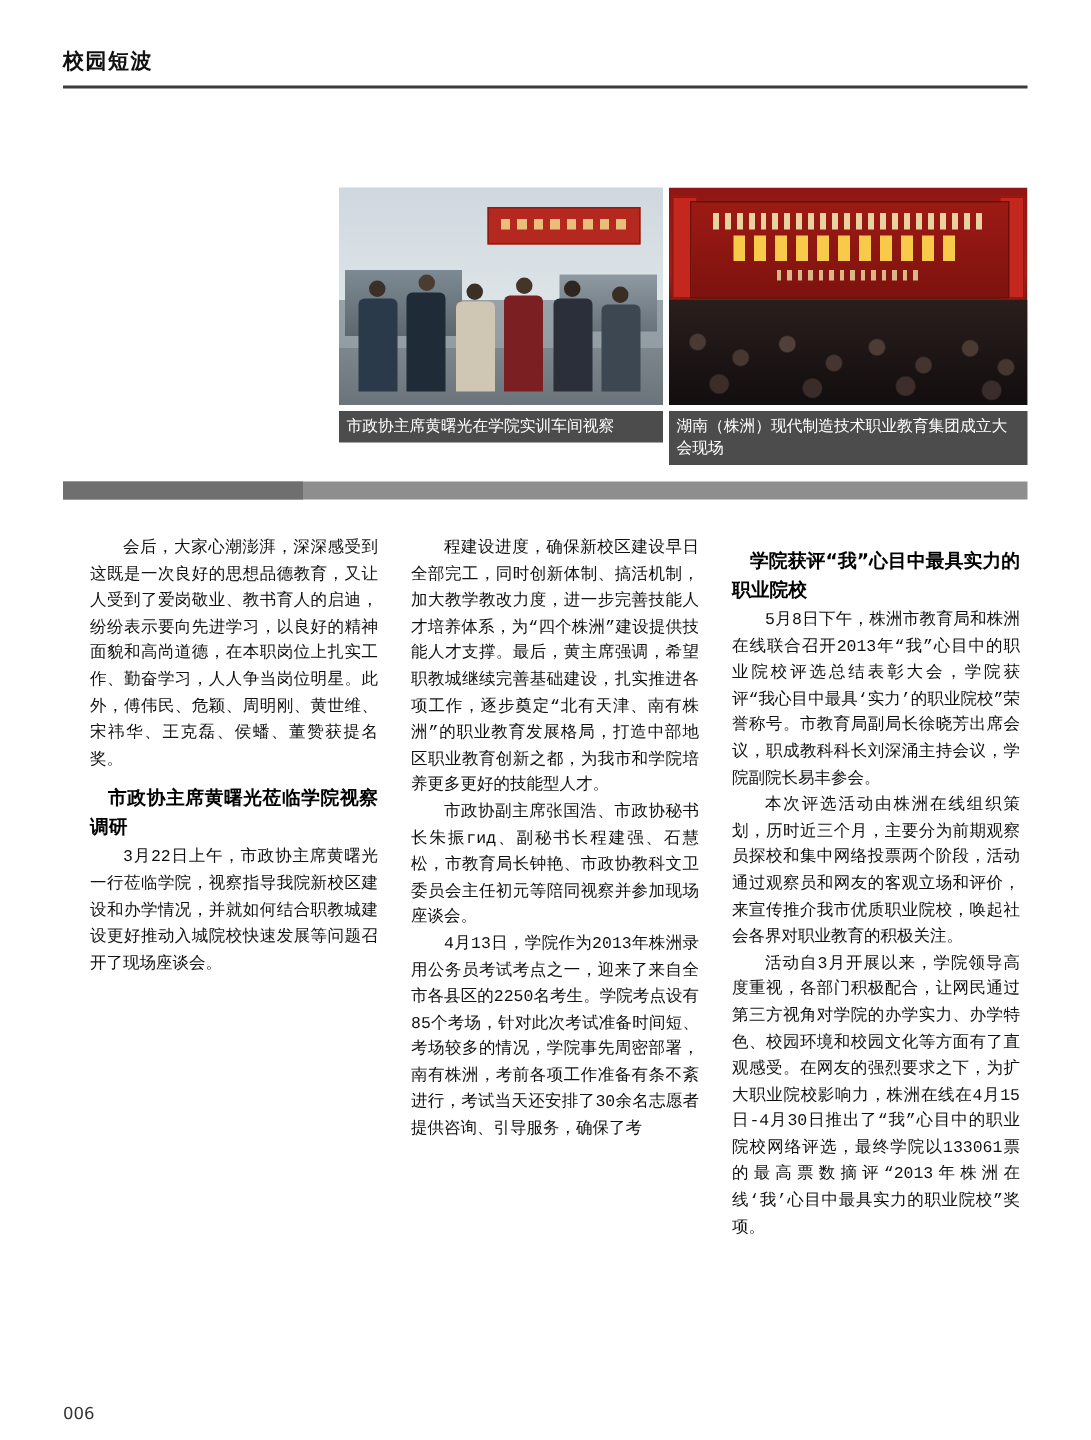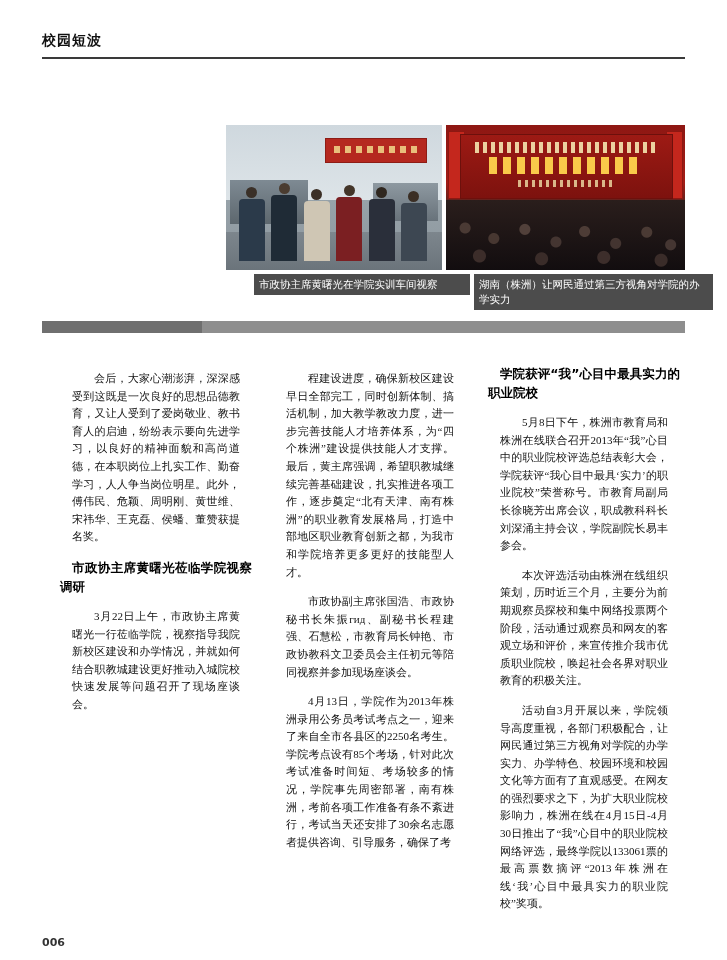--- a/index.html
+++ b/index.html
@@ -185,21 +185,20 @@
 
   
   .captions {
     position: absolute;
     left: 226px;
     top: 274px;
     width: 459px;
     display: flex;
     gap: 4px;
     align-items: flex-start;
-    margin-left: 28px;
   }
   .caption {
     background: #4c4c4c;
     color: #ffffff;
     font-size: 10.5px;
     line-height: 15px;
     padding: 3px 5px;
     font-family: "DejaVu Sans", sans-serif;
   }
   .caption.left { width: 216px; box-sizing: border-box; }
@@ -229,26 +228,26 @@
     left: 60px;
     top: 358px;
     width: 620px;
     display: flex;
     gap: 22px;
   }
   .col {
     width: 192px;
   }
   .col p {
-    margin: 12px;
+    margin: 0;
     font-size: 11px;
     line-height: 17.6px;
     text-align: justify;
     text-indent: 22px;
-    font-family: Liberation Serif, serif;
+    font-family: Liberation Mono, monospace;
     color: #111;
   }
   .col h3 {
     margin: 6px 0 4px 0;
     font-size: 12.5px;
     line-height: 19px;
     font-weight: bold;
     text-align: justify;
     text-indent: 12px;
     font-family: "DejaVu Sans", sans-serif;
@@ -256,21 +255,20 @@
   }
 
   
   .folio {
     position: absolute;
     left: 42px;
     top: 936px;
     font-size: 11px;
     color: #333;
     font-family: "DejaVu Sans", sans-serif;
-    font-weight: bold;
   }
 </style>
 </head>
 <body>
 
 <div class="page">
 
   <div class="header-title">校园短波</div>
   <div class="header-rule"></div>
 
@@ -316,21 +314,21 @@
         <div class="ph-right-line1"></div>
         <div class="ph-right-line2"></div>
         <div class="ph-right-line3"></div>
         <div class="ph-right-crowd"></div>
       </div>
     </div>
   </div>
 
   <div class="captions">
     <div class="caption left">市政协主席黄曙光在学院实训车间视察</div>
-    <div class="caption right">湖南（株洲）让网民通过第三方视角对学院的办学实力</div>
+    <div class="caption right">湖南（株洲）现代制造技术职业教育集团成立大会现场</div>
   </div>
 
   <div class="band"></div>
   <div class="band-dark"></div>
 
   <div class="columns">
 
     <div class="col">
       <p>会后，大家心潮澎湃，深深感受到这既是一次良好的思想品德教育，又让人受到了爱岗敬业、教书育人的启迪，纷纷表示要向先进学习，以良好的精神面貌和高尚道德，在本职岗位上扎实工作、勤奋学习，人人争当岗位明星。此外，傅伟民、危颖、周明刚、黄世维、宋祎华、王克磊、侯蟠、董赞获提名奖。</p>
       <h3>市政协主席黄曙光莅临学院视察调研</h3>

